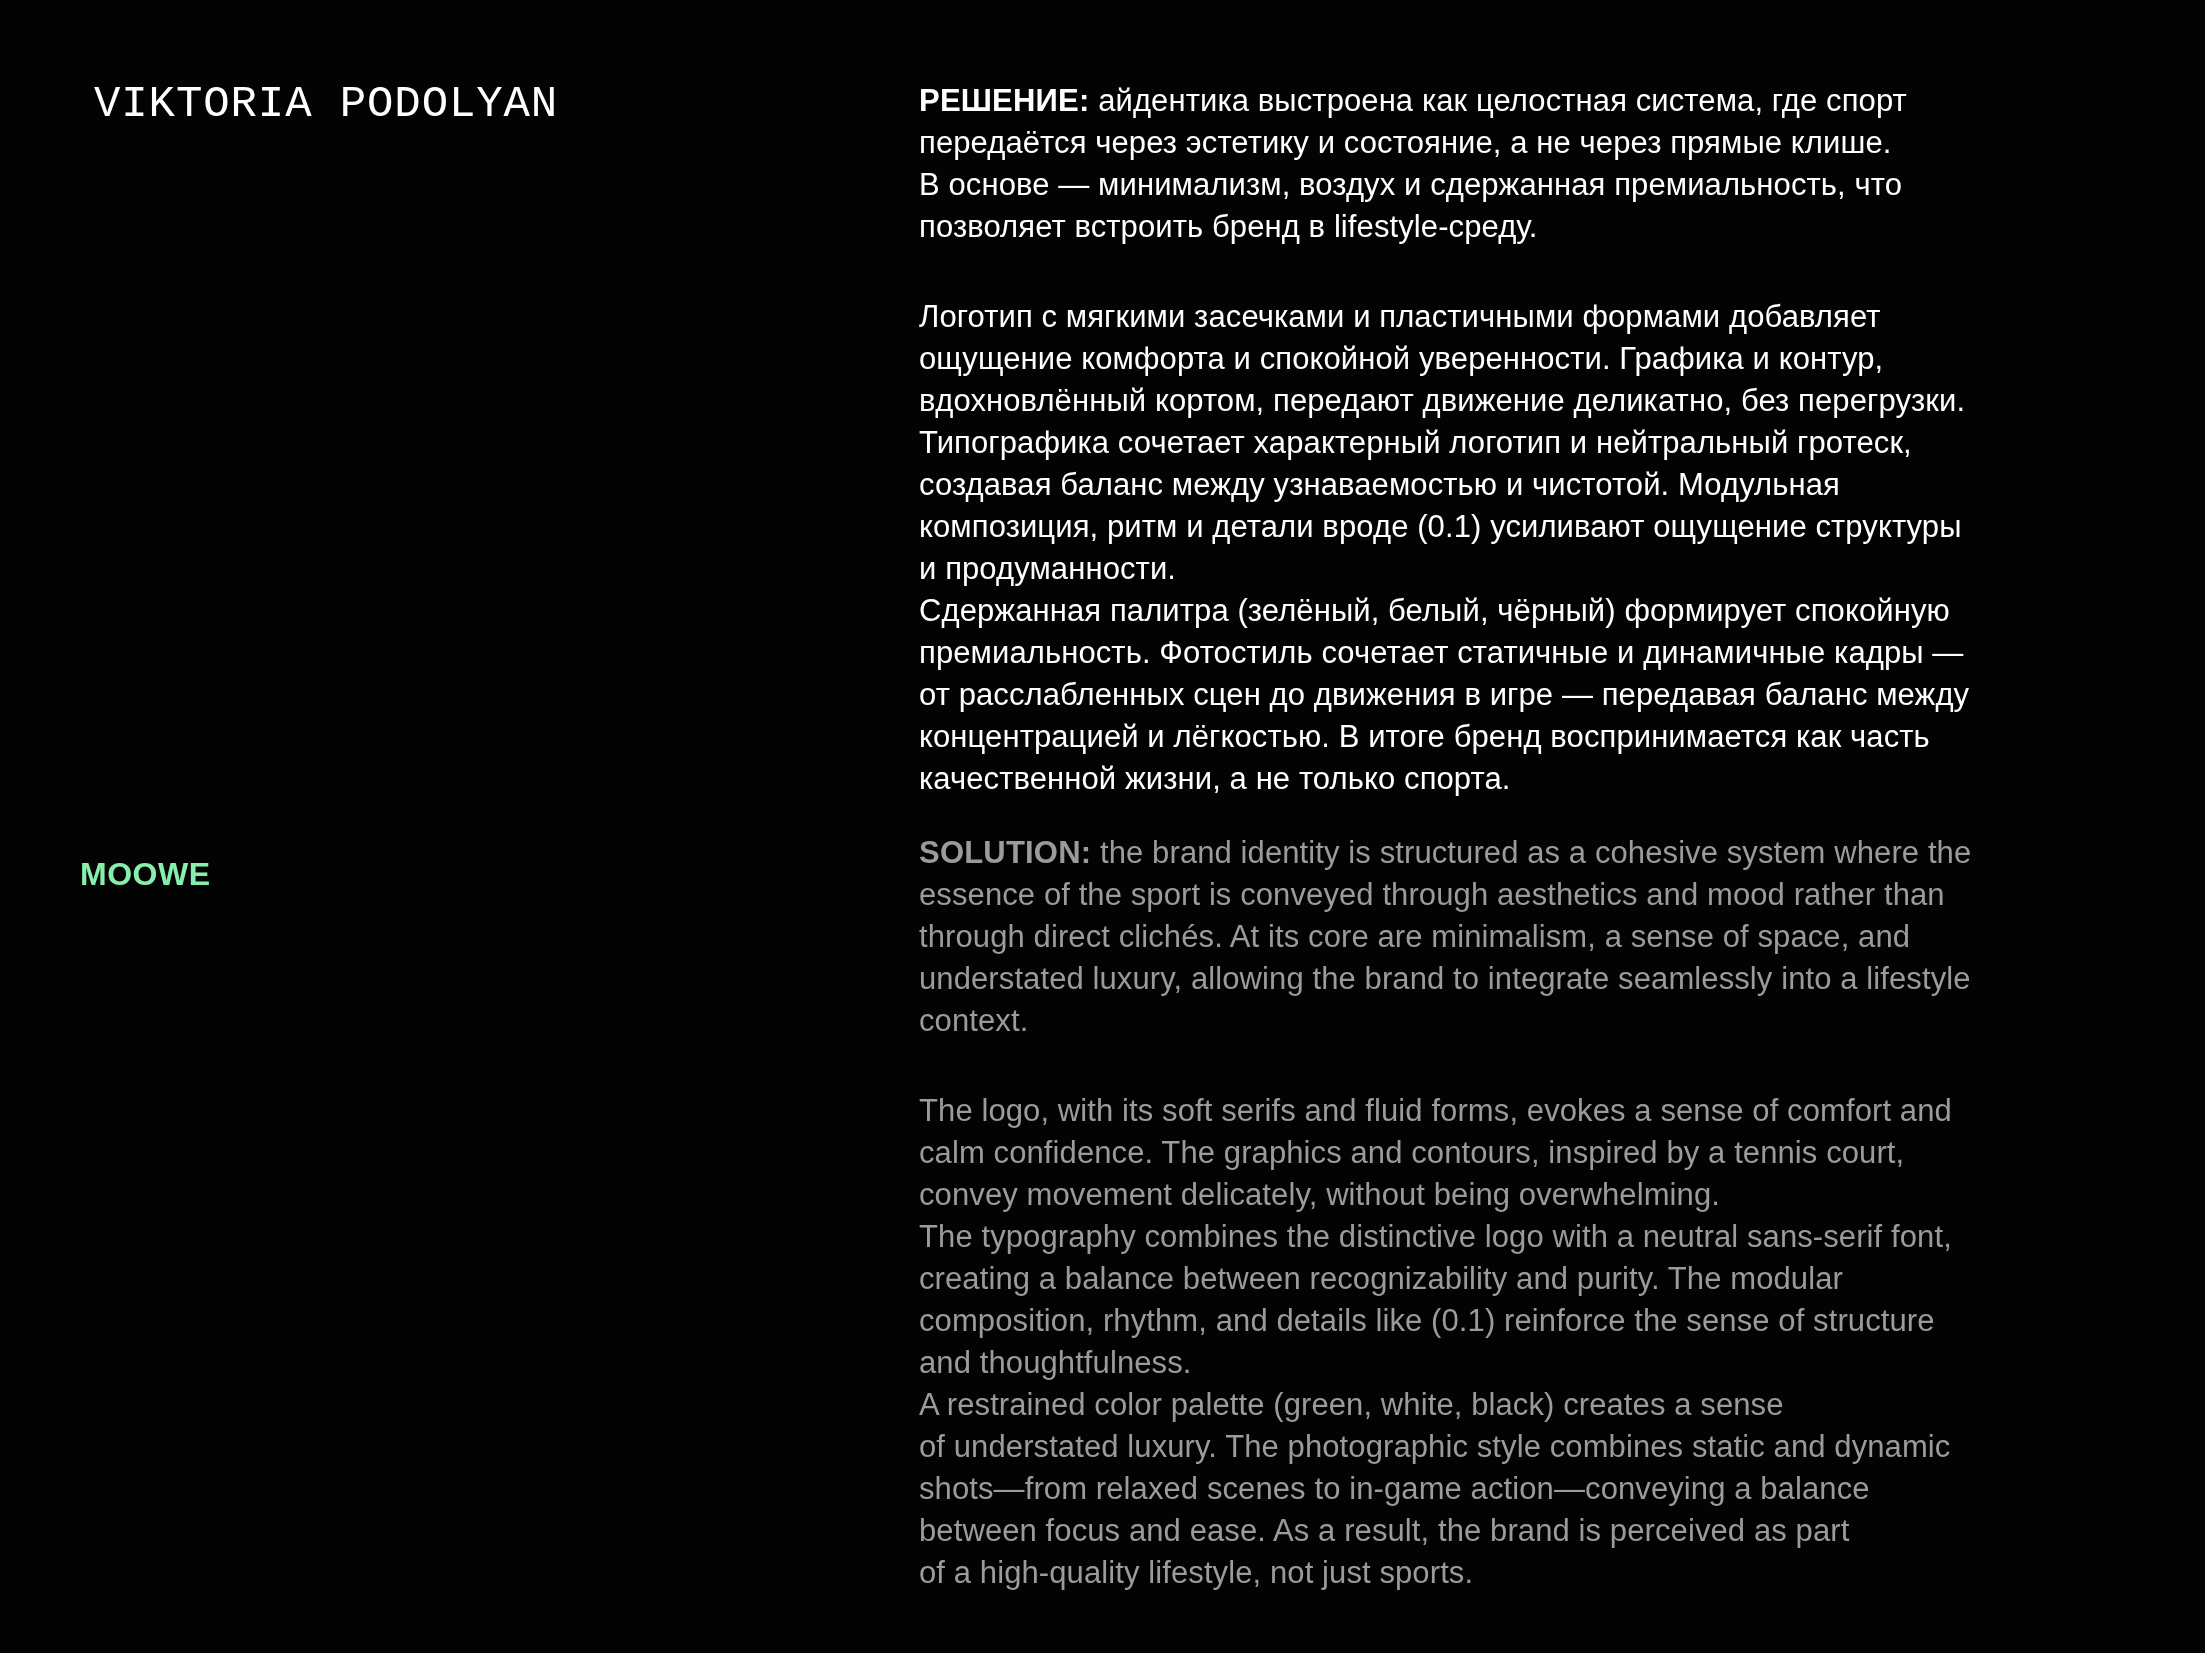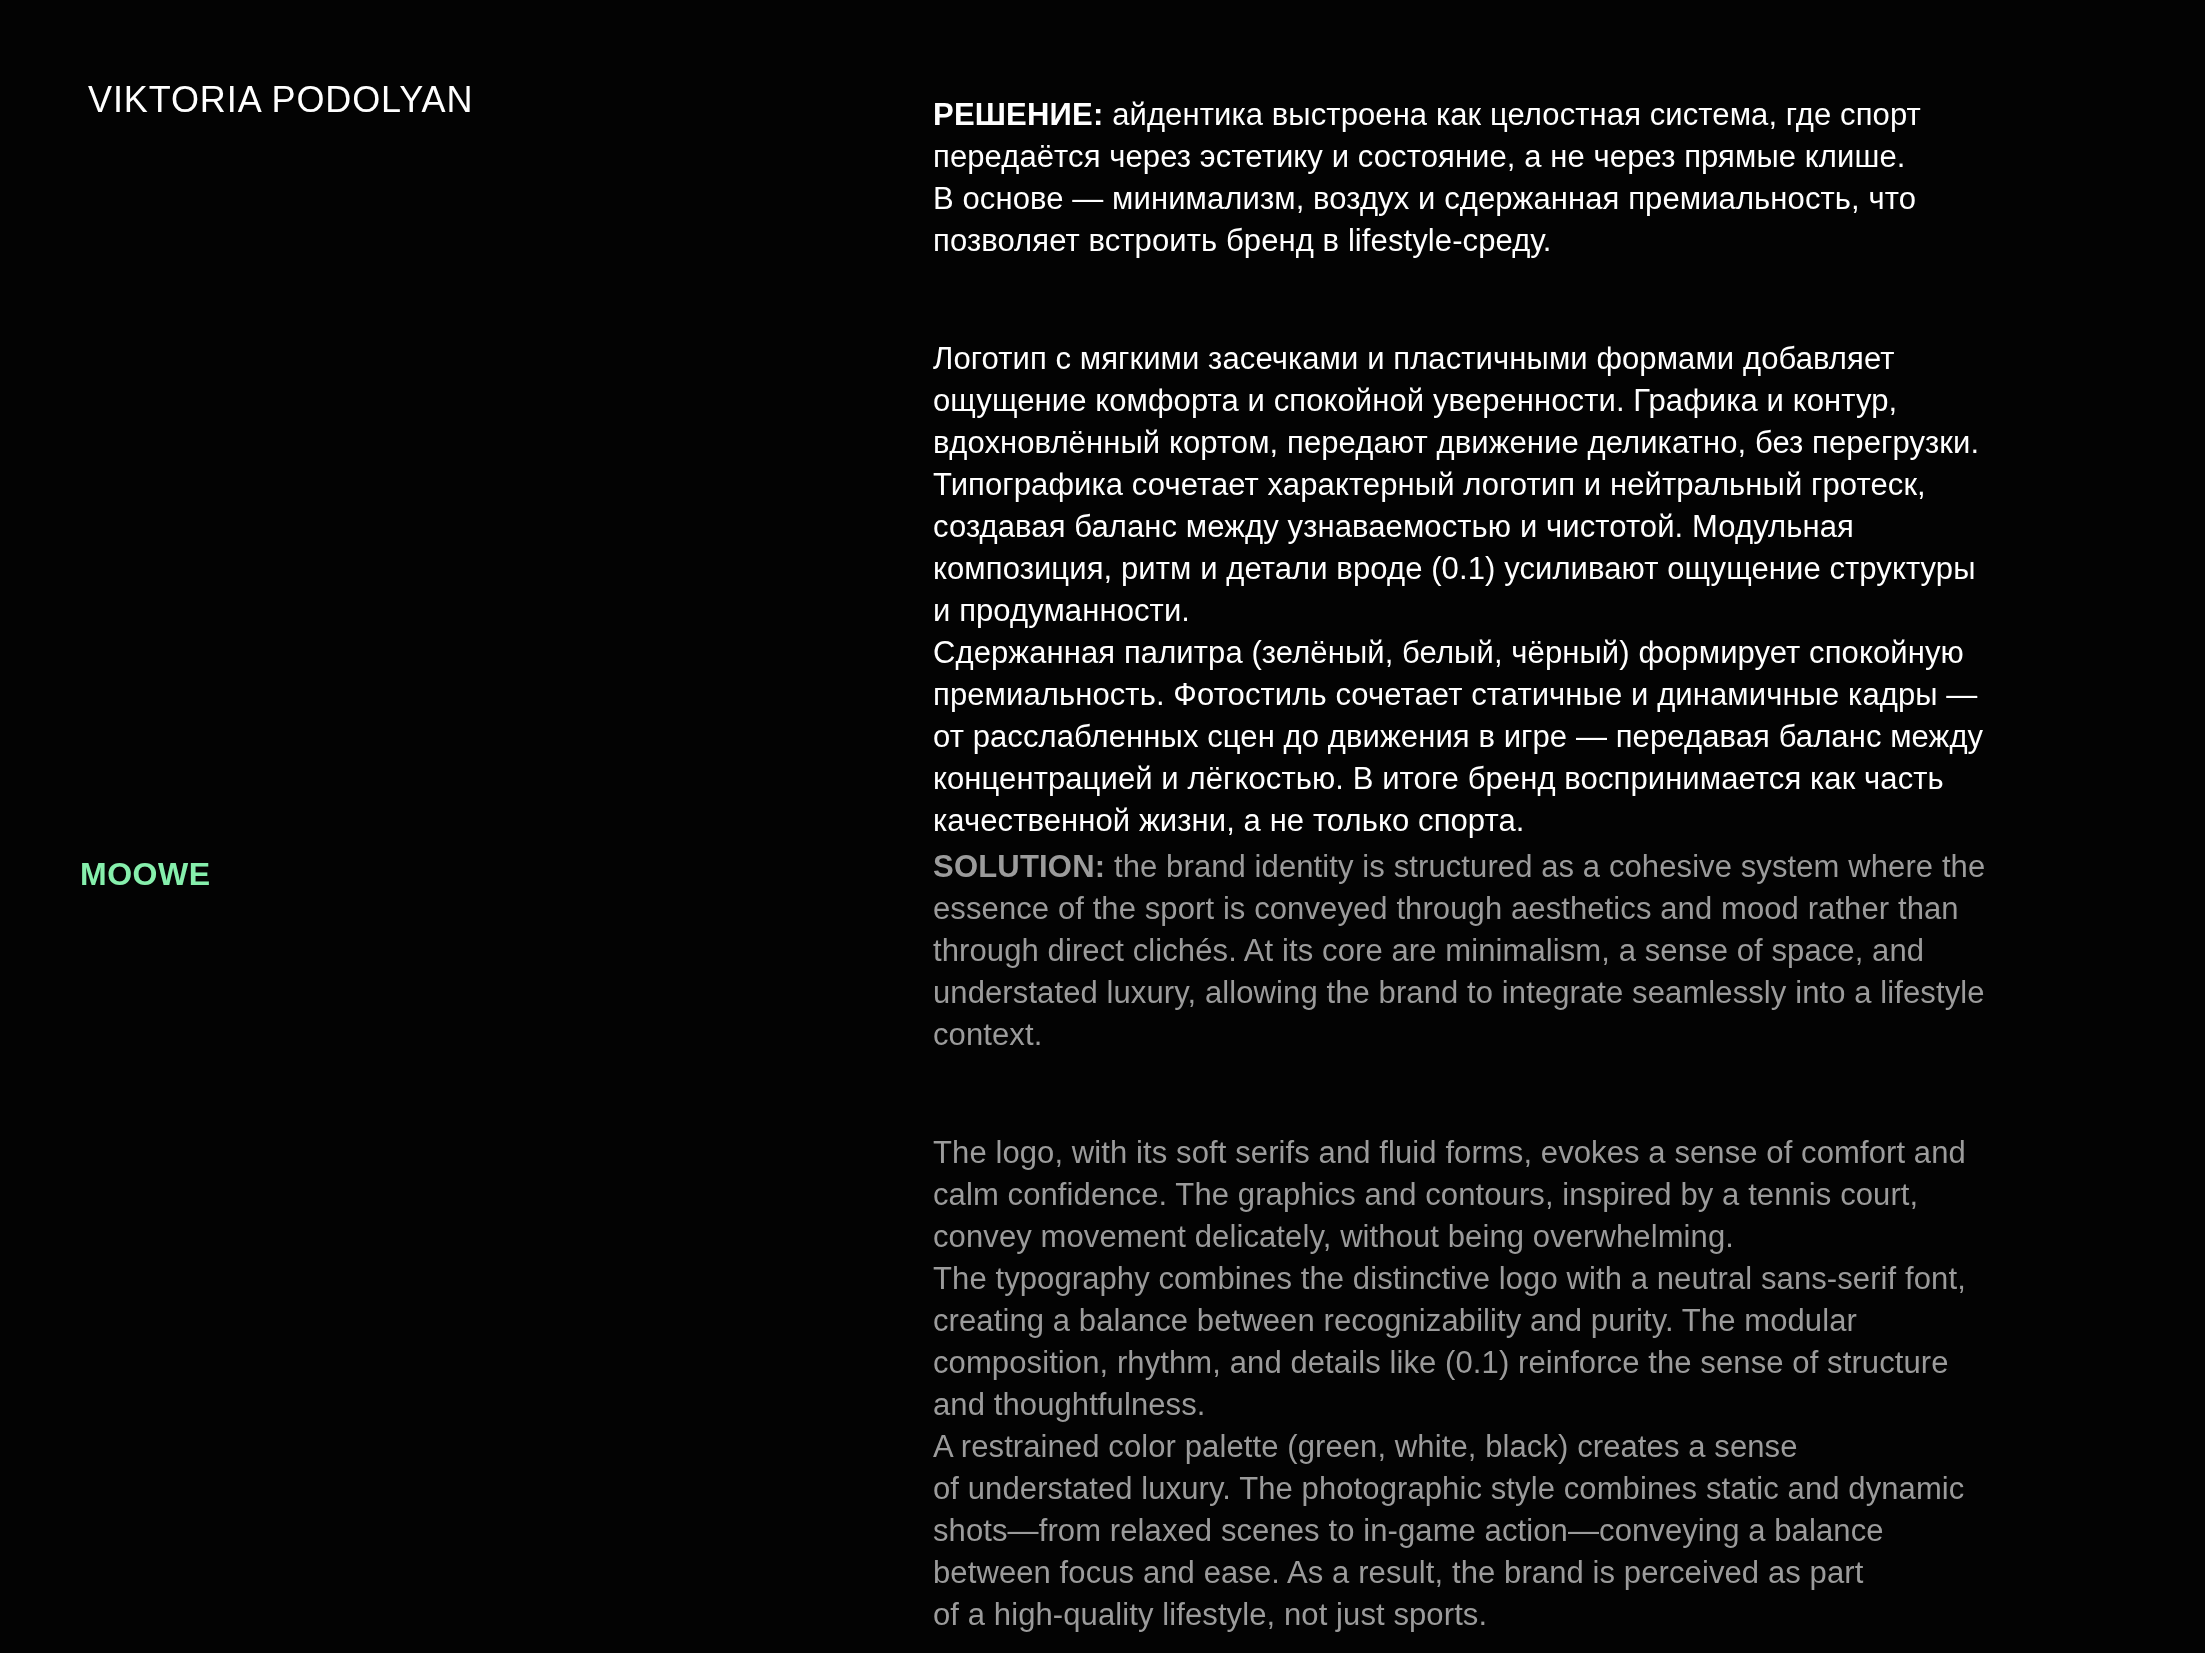--- a/index.html
+++ b/index.html
@@ -28,27 +28,28 @@
     position: absolute;
     left: 80px;
     top: 0;
     width: 781px;
     height: 1654px;
   }
 
   .author-name {
     position: absolute;
     top: 80px;
-    left: 8px;
+    left: 14px;
     color: #ffffff;
-    font-size: 36px;
+    font-size: 44px;
     font-weight: 300;
     letter-spacing: 0.9px;
     line-height: 1.1;
     white-space: nowrap;
+    font-family: Liberation Mono, monospace;
   }
 
   .brand-name {
     position: absolute;
     top: 857px;
     left: 0;
     color: #86efac;
     font-size: 32px;
     font-weight: 700;
     letter-spacing: 0.5px;
@@ -68,21 +69,21 @@
   .block {
     position: absolute;
     left: 0;
     width: 1256px;
   }
 
   .block-ru { top: 77px; }
   .block-en { top: 829px; }
 
   .para {
-    margin: 17px;
+    margin: 3px;
     font-size: 31px;
     line-height: 42px;
     letter-spacing: 0.1px;
     font-weight: 400;
     text-align: left;
     white-space: pre-line;
   }
 
   .para.ru   { color: #ffffff; }
   .para.en   { color: #9b9b9b; }

